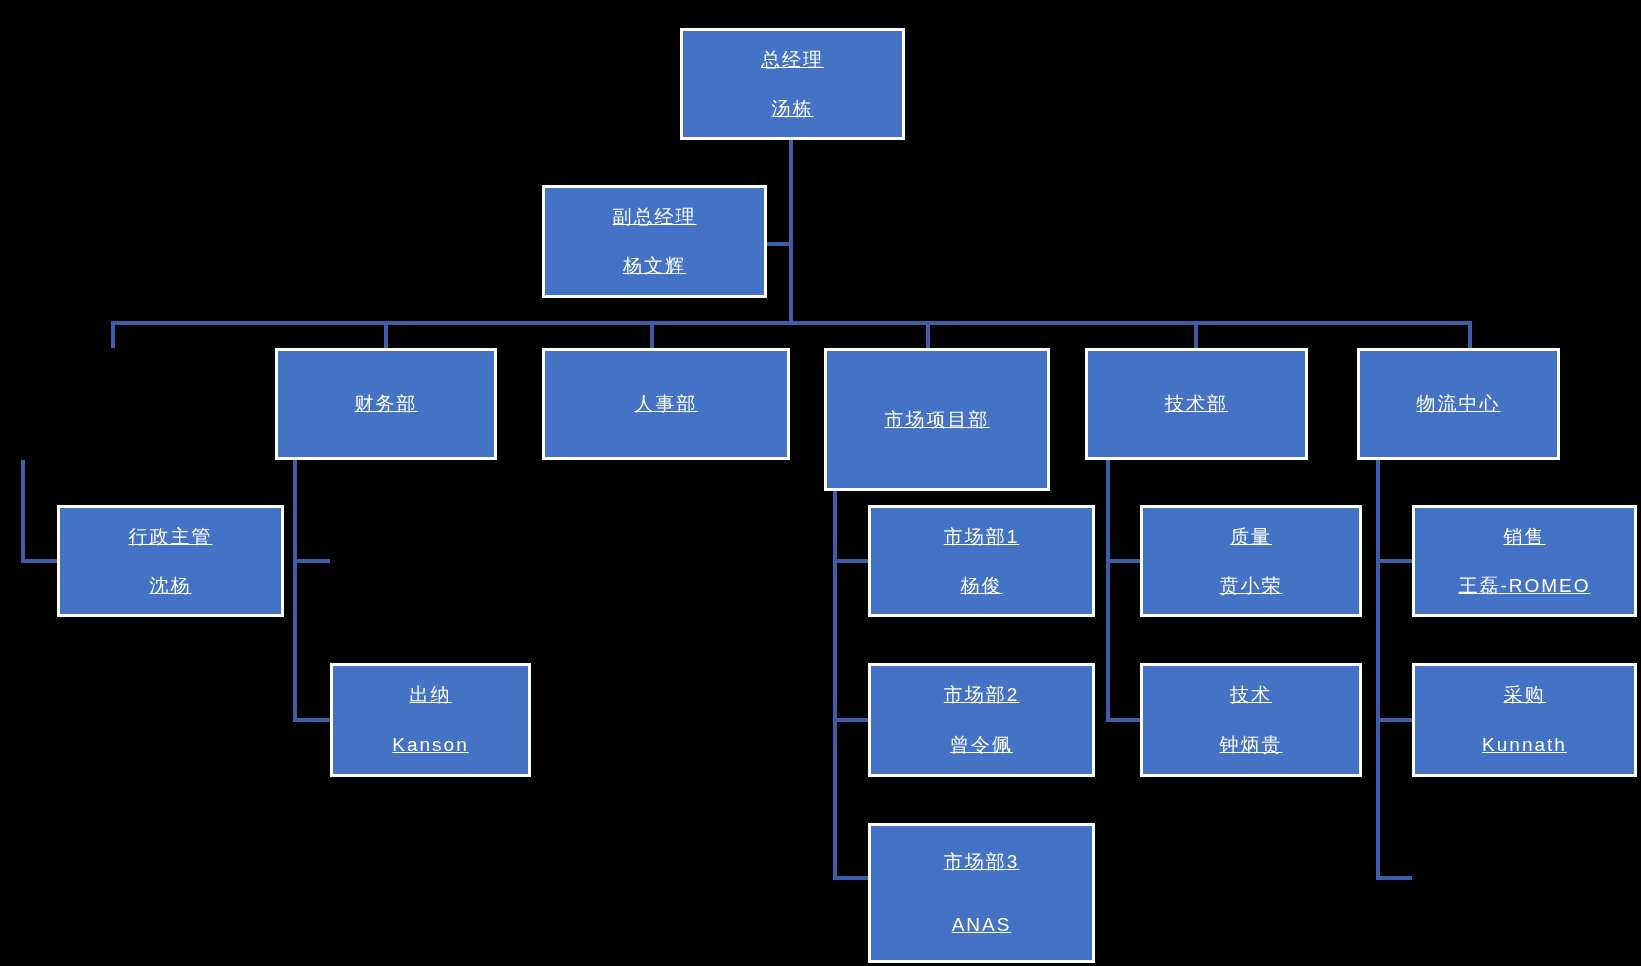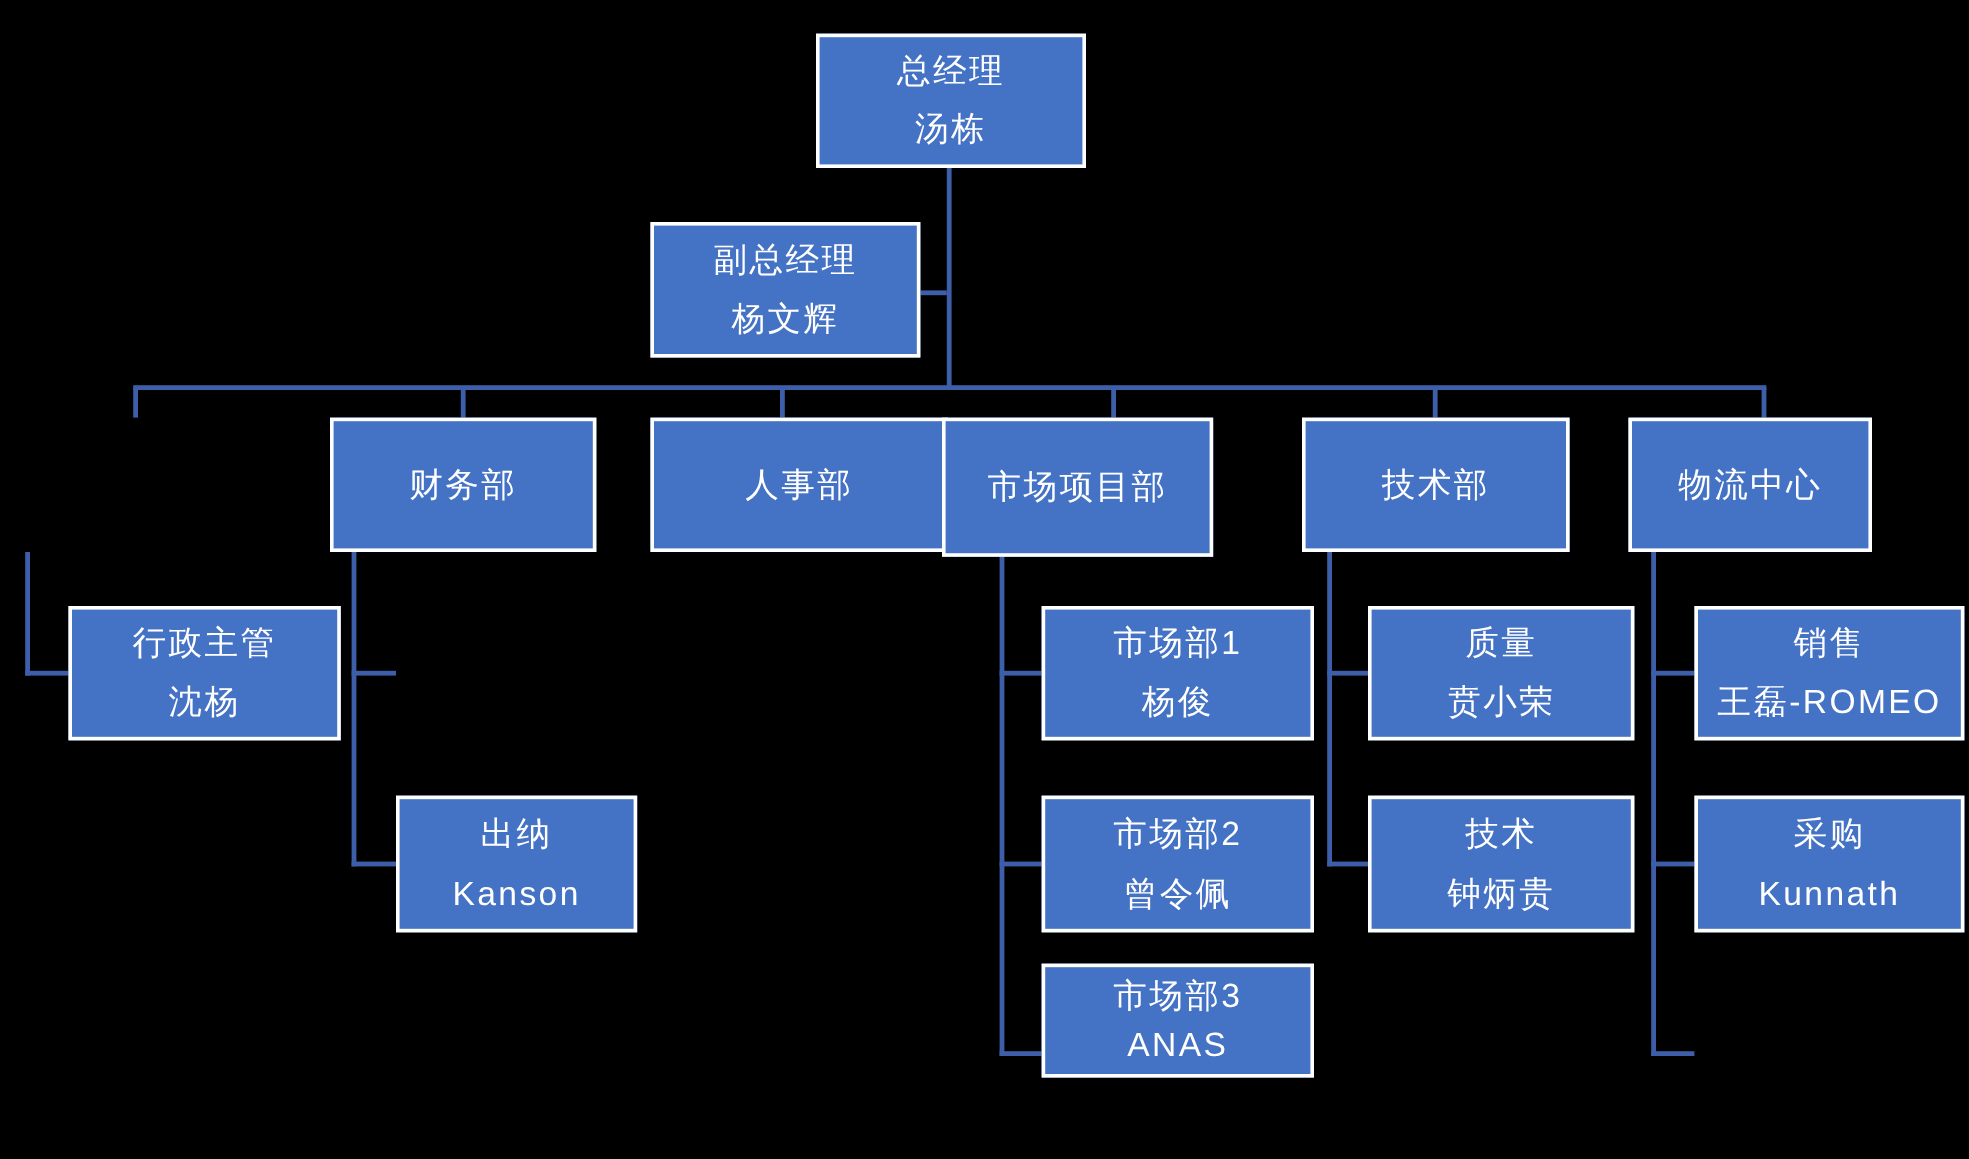--- a/index.html
+++ b/index.html
@@ -18,24 +18,25 @@
     color:#FFFFFF;
     display:flex;
     flex-direction:column;
     align-items:center;
     justify-content:space-around;
     text-align:center;
     padding:4px 2px;
     cursor:default;
   }
   .node .line{
-    font-size:28px;
+    font-size:19px;
     letter-spacing:2px;
     line-height:1.15;
     white-space:nowrap;
+    text-decoration:underline;
   }
   .conn{
     position:absolute;
     background:#3D5EA8;
   }
 </style>
 </head>
 <body>
 
 <div class="stage">
@@ -84,21 +85,21 @@
 
 
   <div class="node" style="left:275px;top:348px;width:222px;height:112px">
     <span class="line">财务部</span>
   </div>
 
   <div class="node" style="left:542px;top:348px;width:248px;height:112px">
     <span class="line">人事部</span>
   </div>
 
-  <div class="node" style="left:785px;top:348px;width:226px;height:116px">
+  <div class="node" style="left:824px;top:348px;width:226px;height:143px">
     <span class="line">市场项目部</span>
   </div>
 
   <div class="node" style="left:1085px;top:348px;width:223px;height:112px">
     <span class="line">技术部</span>
   </div>
 
   <div class="node" style="left:1357px;top:348px;width:203px;height:112px">
     <span class="line">物流中心</span>
   </div>
@@ -117,21 +118,21 @@
   <div class="node" style="left:868px;top:505px;width:227px;height:112px">
     <span class="line">市场部1</span>
     <span class="line">杨俊</span>
   </div>
 
   <div class="node" style="left:868px;top:663px;width:227px;height:114px">
     <span class="line">市场部2</span>
     <span class="line">曾令佩</span>
   </div>
 
-  <div class="node" style="left:868px;top:803px;width:227px;height:95px">
+  <div class="node" style="left:868px;top:823px;width:227px;height:140px">
     <span class="line">市场部3</span>
     <span class="line">ANAS</span>
   </div>
 
   <div class="node" style="left:1140px;top:505px;width:222px;height:112px">
     <span class="line">质量</span>
     <span class="line">贲小荣</span>
   </div>
 
   <div class="node" style="left:1412px;top:505px;width:225px;height:112px">

